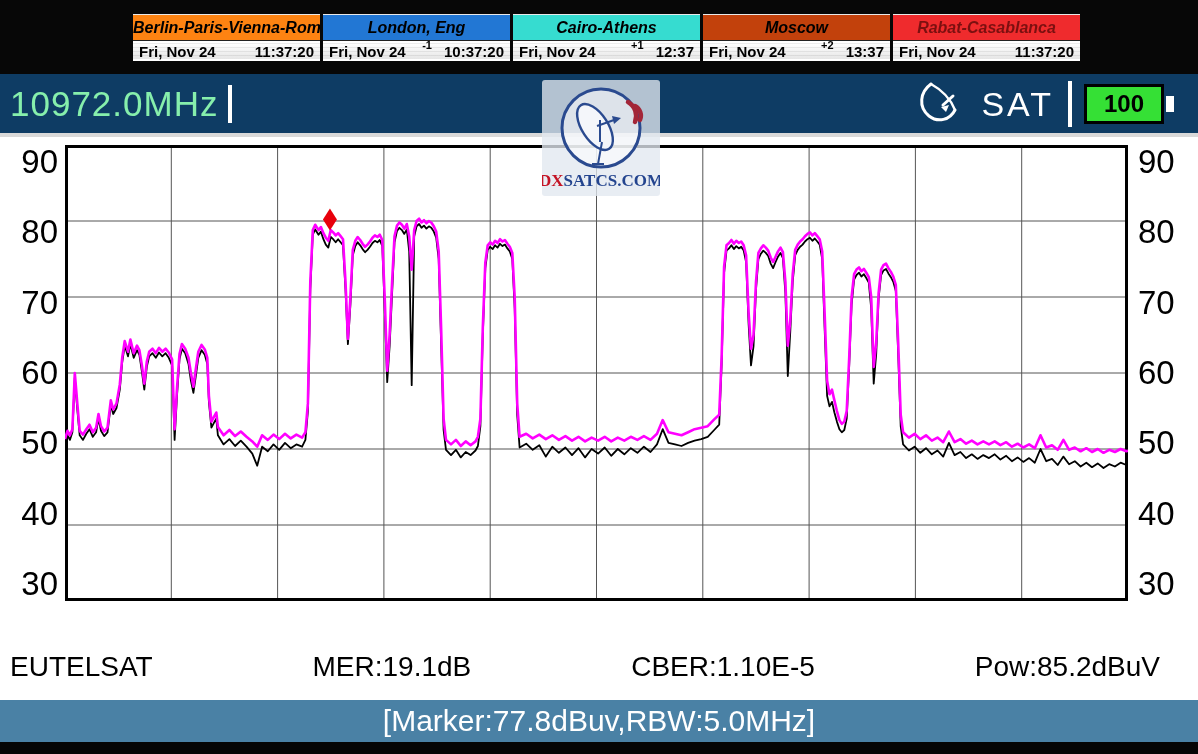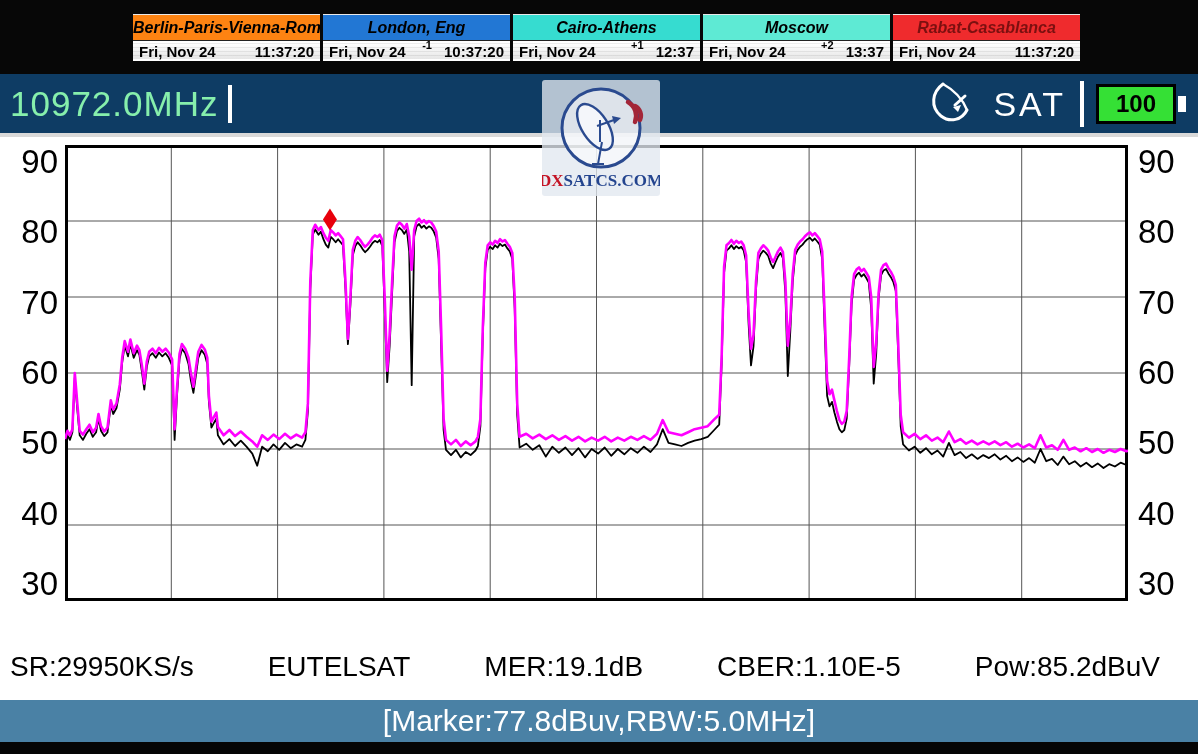--- a/index.html
+++ b/index.html
@@ -21,21 +21,21 @@
   .time-cell .spacer{flex:1;}
   .time-cell .tz-offset{font-size:11px;font-weight:bold;transform:translateY(-6px);margin-right:12px;}
   .time-cell .time{white-space:nowrap;}
 
   
   .header{position:absolute;left:0;top:74px;width:1198px;height:59px;background:#0e3c64;
           border-bottom:4px solid #d9d9d9;}
   .freq-wrap{position:absolute;left:10px;top:10px;display:flex;align-items:center;}
   .freq-text{color:#86efac;font-size:35px;letter-spacing:1px;}
   .freq-cursor{width:4px;height:38px;background:#fff;margin-left:10px;}
-  .header-right{position:absolute;right:12px;top:6px;height:48px;display:flex;align-items:center;}
+  .header-right{position:absolute;right:24px;top:6px;height:48px;display:flex;align-items:center;}
   .sat-label{color:#fff;font-size:34px;letter-spacing:3px;margin:0 14px 0 16px;}
   .v-divider{width:4px;height:46px;background:#fff;margin-right:12px;}
   .battery{position:relative;width:74px;height:34px;border:3px solid #000;display:flex;
            align-items:center;justify-content:center;font-size:24px;font-weight:bold;color:#000;}
   .battery-nub{width:8px;height:16px;background:#fff;margin-left:2px;}
 
   
   .logo{position:absolute;left:542px;top:80px;width:118px;height:116px;
         background:rgba(225,232,240,0.78);border-radius:3px;z-index:5;}
 
@@ -86,21 +86,21 @@
         <div class="clock-col">
           <div class="city-tab" style="background: rgb(54, 220, 208); color: rgb(0, 0, 0);">Cairo-Athens</div>
           <div class="time-cell">
             <span class="date">Fri, Nov 24</span>
             <span class="spacer"></span>
             <span class="tz-offset">+1</span>
             <span class="time">12:37</span>
           </div>
         </div>
         <div class="clock-col">
-          <div class="city-tab" style="background: #5eead4; color: rgb(0, 0, 0);">Moscow</div>
+          <div class="city-tab" style="background: #c2410c; color: rgb(0, 0, 0);">Moscow</div>
           <div class="time-cell">
             <span class="date">Fri, Nov 24</span>
             <span class="spacer"></span>
             <span class="tz-offset">+2</span>
             <span class="time">13:37</span>
           </div>
         </div>
         <div class="clock-col">
           <div class="city-tab" style="background: rgb(239, 43, 45); color: rgb(123, 16, 16);">Rabat-Casablanca</div>
           <div class="time-cell">
@@ -185,21 +185,20 @@
           <line x1="0" y1="152" x2="1063" y2="152" stroke="#555555" stroke-width="1"></line>
           <line x1="0" y1="76" x2="1063" y2="76" stroke="#555555" stroke-width="1"></line>
           <rect x="1.5" y="1.5" width="1060" height="453" fill="none" stroke="#000" stroke-width="3"></rect>
           <polyline points="0.0,305.5 2.5,290.3 4.9,294.9 7.4,287.3 9.8,232.6 12.3,264.5 14.7,290.3 18.0,294.9 21.3,288.8 24.5,284.2 27.8,291.8 31.1,287.3 33.5,273.6 36.0,285.8 39.2,291.1 42.5,287.3 45.8,259.9 48.2,269.0 51.5,263.0 54.8,244.7 57.2,217.4 59.7,200.6 63.0,211.3 65.4,199.1 68.7,212.8 72.0,205.2 74.4,209.8 76.9,226.5 79.3,244.7 81.8,221.9 84.2,211.3 87.5,208.2 90.8,212.8 94.0,207.5 97.3,211.3 100.6,208.2 103.8,212.8 107.1,220.4 109.6,294.9 112.0,250.8 114.5,214.3 116.9,203.7 120.2,208.2 123.5,218.9 125.9,235.6 128.4,247.8 130.8,231.0 133.3,212.8 136.6,205.2 139.8,209.8 142.3,218.9 143.9,256.9 146.4,282.7 148.8,278.2 151.3,273.6 152.9,290.3 158.6,299.4 164.4,294.1 170.1,301.0 175.8,295.6 181.5,301.7 187.3,308.6 192.2,320.7 197.1,301.7 202.8,306.3 208.5,299.4 214.2,304.8 220.0,297.9 225.7,303.2 231.4,299.4 237.1,301.7 240.4,294.9 242.9,266.0 245.3,144.4 247.8,89.7 250.2,84.4 253.5,89.7 255.9,86.6 258.4,94.2 260.8,99.6 263.3,102.6 265.8,92.0 268.2,94.2 270.7,97.3 273.1,94.2 275.6,97.3 278.0,100.3 280.5,144.4 282.9,199.1 285.4,159.6 287.8,110.2 290.3,101.1 292.7,97.3 295.2,100.3 297.6,104.1 300.1,107.2 302.5,104.9 305.0,101.8 307.5,98.0 309.9,95.8 312.4,97.3 314.8,95.0 317.3,101.1 319.7,163.4 322.2,237.1 324.6,201.4 327.1,148.2 329.5,97.3 332.0,85.9 334.4,82.8 336.9,85.1 339.3,88.9 341.8,84.4 344.2,106.4 346.7,240.2 349.2,91.2 351.6,81.3 354.1,79.0 356.5,82.8 359.0,80.6 361.4,83.6 363.9,81.3 366.3,82.8 368.8,86.6 371.2,92.7 373.7,114.0 376.1,197.6 378.6,285.0 381.0,304.8 386.0,310.1 390.9,304.8 395.8,312.4 400.7,307.0 405.6,310.1 410.5,305.5 412.9,301.0 415.4,281.2 417.8,190.0 420.3,123.1 422.7,104.9 425.2,101.8 427.7,104.1 430.1,100.3 432.6,102.6 435.0,98.8 437.5,101.1 439.9,99.6 442.4,103.4 444.8,106.4 447.3,114.0 449.7,163.4 452.2,269.8 454.6,302.5 461.2,298.7 467.7,304.8 474.3,300.2 480.8,311.6 487.3,301.7 493.9,307.8 500.4,302.5 507.0,310.1 513.5,303.2 520.1,312.4 526.6,304.0 533.1,308.6 539.7,302.5 546.2,310.8 552.8,304.0 559.3,309.3 565.8,303.2 572.4,307.8 578.9,301.7 585.5,307.0 592.0,299.4 597.7,284.2 603.5,297.9 610.0,299.4 616.5,301.0 623.1,297.9 629.6,295.6 636.2,294.1 642.7,291.8 649.2,285.0 654.2,279.7 656.6,220.4 659.1,127.7 661.5,105.6 664.0,103.4 666.4,100.3 668.9,104.1 671.3,101.1 673.8,103.4 676.2,101.8 678.7,105.6 681.1,117.0 683.6,178.6 686.0,220.4 688.5,201.4 691.0,144.4 693.4,114.0 695.9,108.7 698.3,105.6 700.8,107.9 703.2,111.0 705.7,118.6 708.1,123.1 710.6,117.0 713.0,111.7 715.5,107.9 717.9,113.2 720.4,148.2 722.8,231.0 725.3,186.2 727.7,136.8 730.2,110.2 732.7,104.9 735.1,101.8 737.6,99.6 740.0,96.5 742.5,94.2 744.9,92.7 747.4,95.8 749.8,93.5 752.3,96.5 754.7,99.6 757.2,114.0 759.6,182.4 762.1,250.8 764.5,261.4 767.0,256.9 769.4,267.5 771.9,276.6 774.4,284.2 776.8,287.3 779.3,285.0 781.7,273.6 784.2,220.4 786.6,159.6 789.1,134.5 791.5,130.0 794.0,127.7 796.4,131.5 798.9,129.2 801.3,133.0 803.8,137.6 806.2,163.4 808.7,238.6 811.2,209.0 813.6,153.5 816.1,130.0 818.5,125.4 821.0,123.9 823.4,128.4 825.9,132.2 828.3,136.8 830.8,145.9 833.2,209.0 835.7,281.2 838.1,299.4 843.9,305.5 849.6,301.7 855.3,307.8 861.0,303.2 866.8,309.3 872.5,305.5 878.2,311.6 883.9,297.9 889.6,310.1 895.4,307.0 901.1,313.1 906.8,309.3 912.5,313.9 918.3,310.1 924.0,313.1 929.7,309.3 935.4,314.6 941.2,310.8 946.9,316.2 952.6,312.4 958.3,316.9 964.1,313.1 969.8,317.7 975.5,304.0 981.2,316.2 987.0,313.9 992.7,320.0 998.4,311.6 1004.1,319.2 1009.8,316.2 1015.6,321.5 1021.3,317.7 1027.0,322.2 1032.7,318.4 1038.5,323.0 1044.2,319.2 1049.9,321.5 1055.6,317.7 1061.4,320.0 1063.0,319.2" fill="none" stroke="#000000" stroke-width="1.8" stroke-linejoin="round"></polyline>
           <polyline points="0.0,294.1 2.5,285.8 4.9,290.3 7.4,284.2 9.8,228.0 12.3,258.4 14.7,285.8 18.0,289.6 21.3,284.2 24.5,279.7 27.8,287.3 31.1,282.7 33.5,269.0 36.0,281.2 39.2,286.5 42.5,282.7 45.8,255.4 48.2,264.5 51.5,258.4 54.8,239.4 57.2,212.8 59.7,196.1 63.0,206.7 65.4,194.6 68.7,208.2 72.0,200.6 74.4,205.2 76.9,220.4 79.3,238.6 81.8,216.6 84.2,206.7 87.5,203.7 90.8,208.2 94.0,202.9 97.3,206.7 100.6,203.7 103.8,207.5 107.1,214.3 109.6,284.2 112.0,243.2 114.5,209.0 116.9,199.1 120.2,203.7 123.5,212.8 125.9,228.0 128.4,241.7 130.8,224.2 133.3,206.7 136.6,199.9 139.8,204.4 142.3,212.8 143.9,250.8 146.4,276.6 148.8,272.1 151.3,267.5 152.9,282.0 158.6,290.3 164.4,285.0 170.1,291.1 175.8,286.5 181.5,291.8 187.3,296.4 192.2,301.7 197.1,290.3 202.8,294.9 208.5,289.6 214.2,294.1 220.0,288.8 225.7,293.4 231.4,289.6 237.1,292.6 240.4,287.3 242.9,258.4 245.3,136.8 247.8,85.1 250.2,79.8 253.5,85.1 255.9,82.1 258.4,88.2 260.8,92.7 263.3,95.8 265.8,85.1 268.2,87.4 270.7,90.4 273.1,88.2 275.6,91.2 278.0,94.2 280.5,136.8 282.9,193.8 285.4,152.0 287.8,104.9 290.3,95.8 292.7,92.0 295.2,95.0 297.6,98.8 300.1,101.8 302.5,99.6 305.0,96.5 307.5,92.7 309.9,90.4 312.4,92.0 314.8,89.7 317.3,95.0 319.7,152.0 322.2,225.7 324.6,190.0 327.1,136.8 329.5,91.2 332.0,80.6 334.4,77.5 336.9,79.8 339.3,83.6 341.8,79.0 344.2,91.2 346.7,124.6 349.2,85.1 351.6,76.0 354.1,73.7 356.5,77.5 359.0,75.2 361.4,78.3 363.9,76.0 366.3,77.5 368.8,81.3 371.2,86.6 373.7,106.4 376.1,182.4 378.6,273.6 381.0,294.9 386.0,299.4 390.9,294.9 395.8,301.0 400.7,296.4 405.6,300.2 410.5,296.4 412.9,291.8 415.4,273.6 417.8,182.4 420.3,117.8 422.7,100.3 425.2,97.3 427.7,99.6 430.1,95.8 432.6,98.0 435.0,94.2 437.5,96.5 439.9,95.0 442.4,98.8 444.8,101.8 447.3,107.9 449.7,152.0 452.2,258.4 454.6,291.8 461.2,288.8 467.7,293.4 474.3,289.6 480.8,294.1 487.3,290.3 493.9,294.9 500.4,291.1 507.0,295.6 513.5,291.8 520.1,296.4 526.6,292.6 533.1,295.6 539.7,291.8 546.2,296.4 552.8,292.6 559.3,295.6 565.8,291.8 572.4,294.9 578.9,291.1 585.5,294.9 592.0,288.8 597.7,275.1 603.5,287.3 610.0,288.8 616.5,290.3 623.1,287.3 629.6,284.2 636.2,282.7 642.7,281.2 649.2,274.4 654.2,269.8 656.6,212.8 659.1,121.6 661.5,100.3 664.0,98.0 666.4,95.0 668.9,98.8 671.3,95.8 673.8,98.0 676.2,96.5 678.7,100.3 681.1,110.2 683.6,167.2 686.0,203.7 688.5,190.0 691.0,136.8 693.4,107.9 695.9,103.4 698.3,100.3 700.8,102.6 703.2,105.6 705.7,112.5 708.1,117.0 710.6,111.7 713.0,106.4 715.5,102.6 717.9,107.2 720.4,136.8 722.8,200.6 725.3,174.8 727.7,129.2 730.2,104.9 732.7,99.6 735.1,96.5 737.6,94.2 740.0,91.2 742.5,88.9 744.9,87.4 747.4,90.4 749.8,88.2 752.3,91.2 754.7,94.2 757.2,106.4 759.6,167.2 762.1,235.6 764.5,249.3 767.0,244.7 769.4,255.4 771.9,266.0 774.4,275.1 776.8,278.9 779.3,276.6 781.7,266.0 784.2,212.8 786.6,152.0 789.1,129.2 791.5,124.6 794.0,122.4 796.4,126.2 798.9,123.9 801.3,127.7 803.8,132.2 806.2,152.0 808.7,221.9 811.2,197.6 813.6,148.2 816.1,124.6 818.5,120.1 821.0,118.6 823.4,123.1 825.9,126.9 828.3,131.5 830.8,139.8 833.2,197.6 835.7,269.8 838.1,287.3 843.9,292.6 849.6,288.8 855.3,294.1 861.0,290.3 866.8,295.6 872.5,292.6 878.2,297.2 883.9,286.5 889.6,297.2 895.4,294.1 901.1,298.7 906.8,295.6 912.5,299.4 918.3,296.4 924.0,299.4 929.7,296.4 935.4,300.2 941.2,297.2 946.9,301.7 952.6,298.7 958.3,302.5 964.1,299.4 969.8,303.2 975.5,290.3 981.2,302.5 987.0,300.2 992.7,304.8 998.4,294.9 1004.1,304.8 1009.8,302.5 1015.6,306.3 1021.3,303.2 1027.0,307.0 1032.7,304.0 1038.5,307.8 1044.2,304.8 1049.9,307.0 1055.6,304.0 1061.4,306.3 1063.0,305.5" fill="none" stroke="#ff00ff" stroke-width="2.6" stroke-linejoin="round"></polyline>
           <polygon points="264.9323076923077,63.479999999999976 271.9323076923077,74.47999999999998 264.9323076923077,85.47999999999998 257.9323076923077,74.47999999999998" fill="#e8000b"></polygon>
         </svg>
     </div>
 
     <div class="info-row">
-      <span>SR:29950KS/s</span>
       <span>EUTELSAT</span>
       <span>MER:19.1dB</span>
       <span>CBER:1.10E-5</span>
       <span>Pow:85.2dBuV</span>
     </div>
   </div>
 
   <div class="marker-bar" id="marker-bar" style="background: rgb(74, 129, 165);">
     <span>[Marker:77.8dBuv,RBW:5.0MHz]</span>
   </div>

